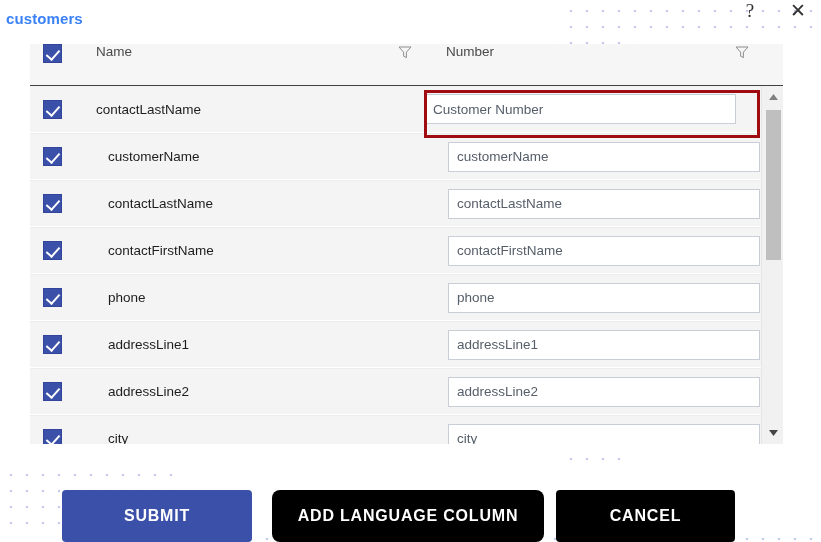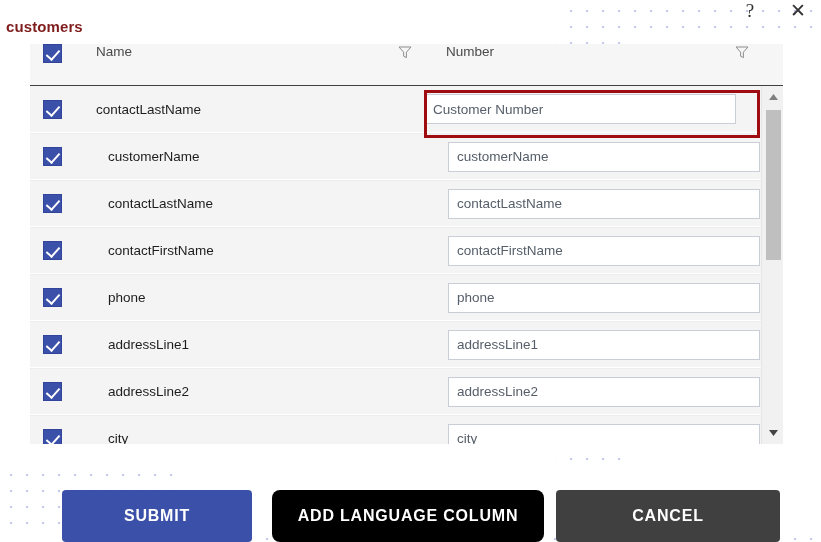--- a/index.html
+++ b/index.html
@@ -34,24 +34,24 @@
   }
   #mask-top-left   { left: 0;   top: 0;    width: 556px; height: 470px; }
   #mask-right      { left: 634px; top: 34px; width: 187px; height: 440px; }
   #mask-top-strip  { left: 556px; top: 0;   width: 1px;   height: 34px; }
   #mask-bottom     { left: 176px; top: 470px; width: 645px; height: 64px; }
   #mask-botleft    { left: 0;   top: 530px; width: 176px; height: 12px; }
 
   
   #title {
     position: absolute;
-    left: 6px; top: 18px;
+    left: 6px; top: 10px;
     font-size: 15px;
     font-weight: bold;
-    color: #7f1d1d;
+    color: #3b82f6;
     letter-spacing: .1px;
     z-index: 5;
   }
 
   
   .winicon {
     position: absolute;
     z-index: 6;
     width: 22px; height: 22px;
     color: #333333;
@@ -206,21 +206,21 @@
     border-radius: 4px;
     color: #ffffff;
     font-family: "Liberation Sans", sans-serif;
     font-size: 16px;
     font-weight: bold;
     letter-spacing: .8px;
     cursor: pointer;
   }
   #btn-submit { left: 62px;  width: 190px; background: #3b50a8; }
   #btn-addlang{ left: 272px; width: 272px; background: #000000; border-radius: 8px; }
-  #btn-cancel { left: 556px; width: 224px; background: #404040; }
+  #btn-cancel { left: 556px; width: 179px; background: #000000; }
 </style>
 </head>
 <body>
 
 <div id="dots-bg"></div>
 <div class="mask" id="mask-top-left"></div>
 <div class="mask" id="mask-right"></div>
 <div class="mask" id="mask-top-strip"></div>
 <div class="mask" id="mask-bottom"></div>
 <div class="mask" id="mask-botleft"></div>

